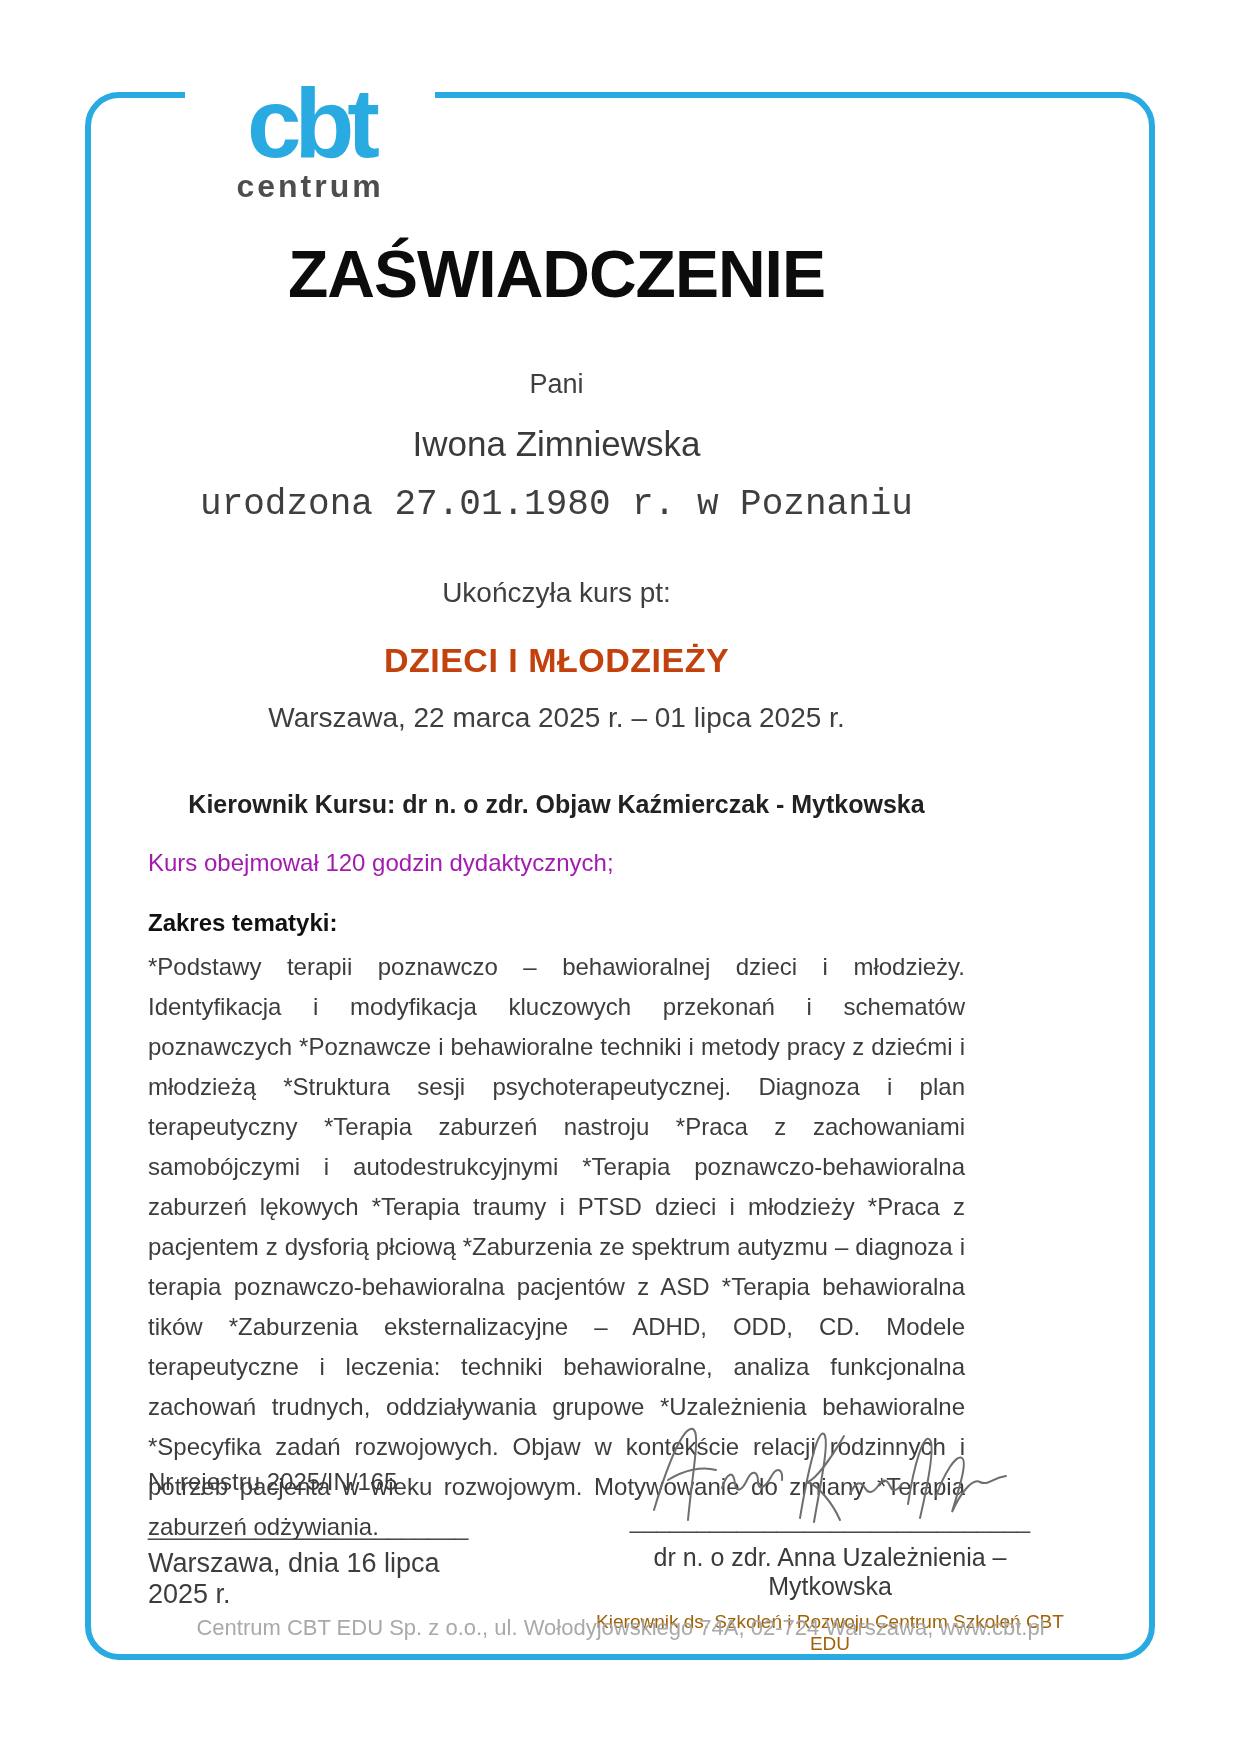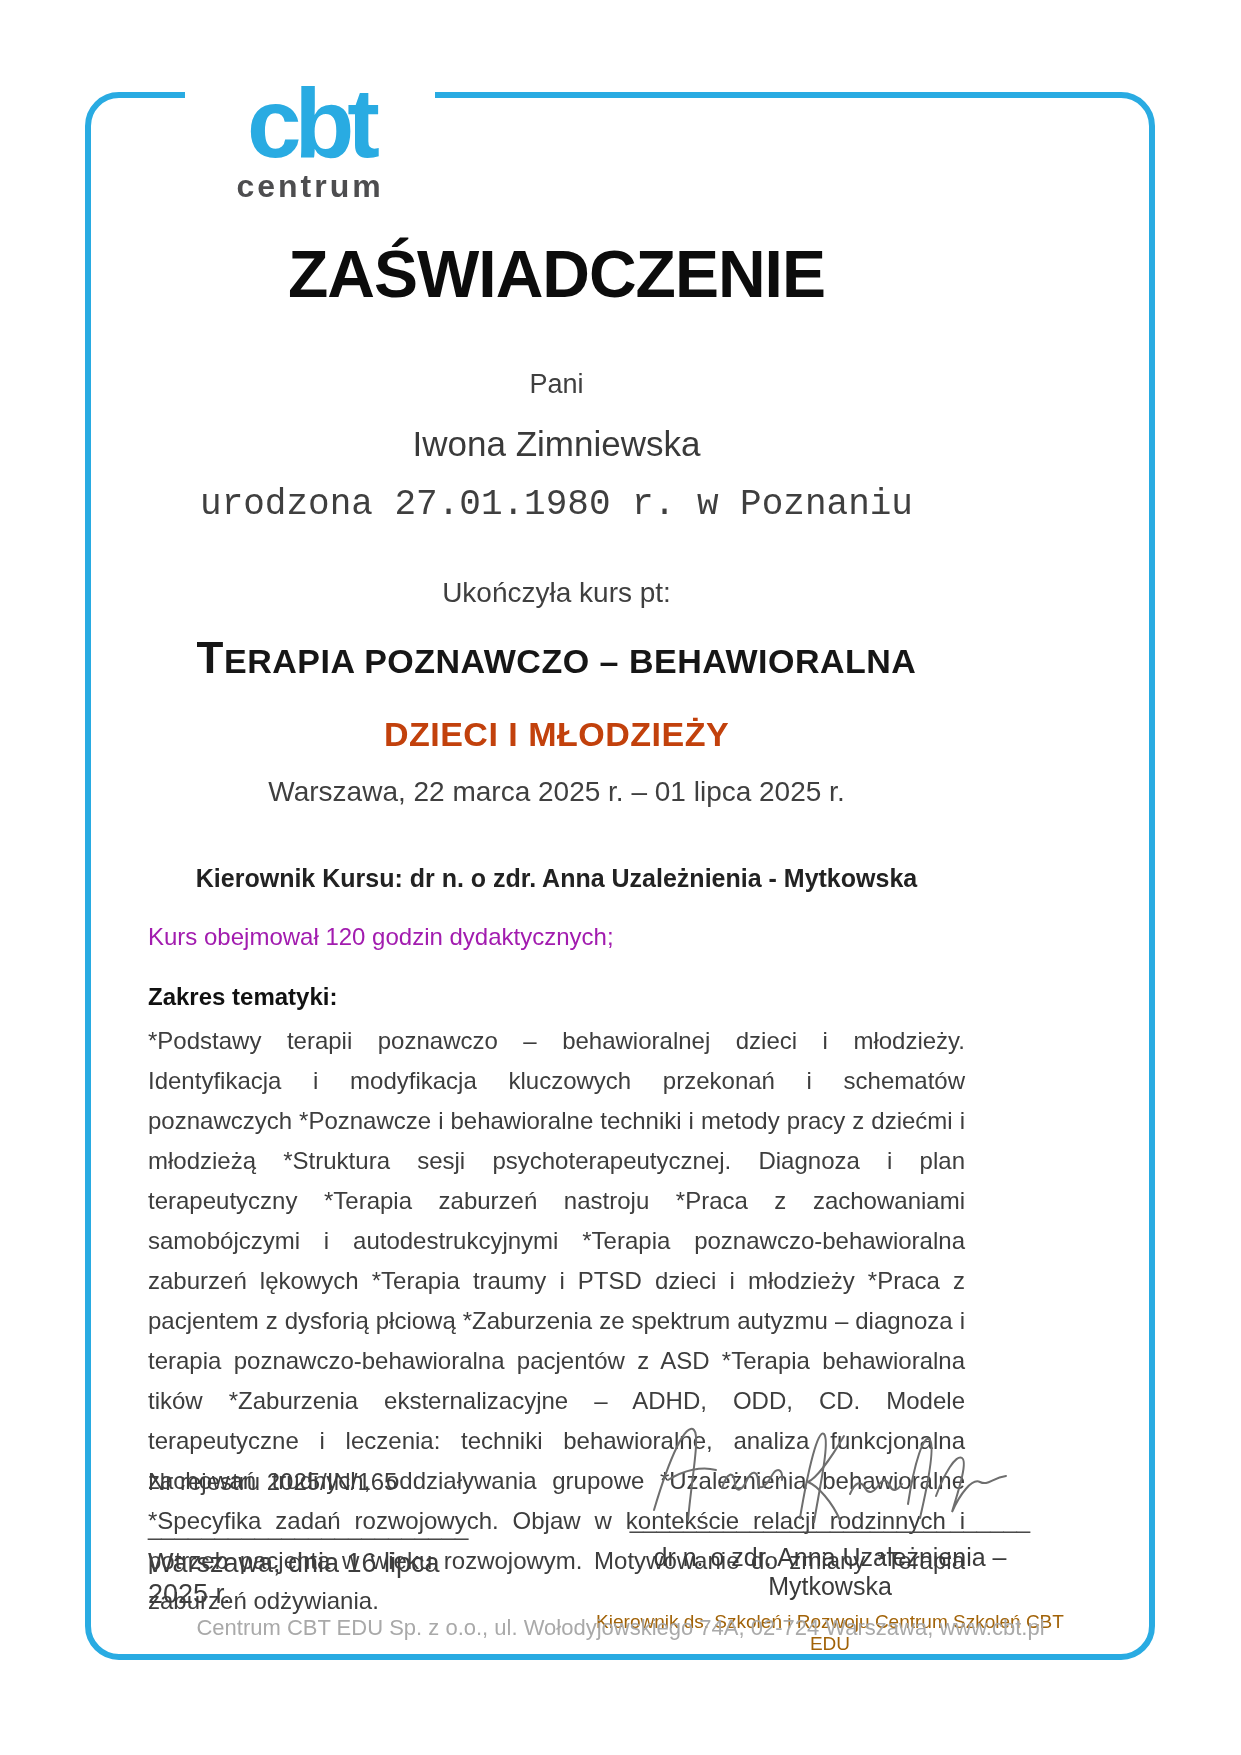--- a/index.html
+++ b/index.html
@@ -133,24 +133,23 @@
     <span class="logo-brand">cbt</span>
     <span class="logo-sub">centrum</span>
   </div>
 
   <div class="content">
     <div class="cert-title">ZAŚWIADCZENIE</div>
     <div class="salutation">Pani</div>
     <div class="recipient">Iwona Zimniewska</div>
     <div class="birth">urodzona 27.01.1980 r. w Poznaniu</div>
     <div class="completion">Ukończyła kurs pt:</div>
-    <div class="course-title"><span class="lead">T</span><span>ERAPIA POZNAWCZO – BEHAWIORALNA</span></div>
     <div class="course-title2">DZIECI I MŁODZIEŻY</div>
     <div class="dates">Warszawa, 22 marca 2025 r. – 01 lipca 2025 r.</div>
-    <div class="director">Kierownik Kursu: dr n. o zdr. Anna Uzależnienia - Mytkowska</div>
+    <div class="director">Kierownik Kursu: dr n. o zdr. Objaw Kaźmierczak - Mytkowska</div>
     <div class="hours">Kurs obejmował 120 godzin dydaktycznych;</div>
     <div class="topics-heading">Zakres tematyki:</div>
     <div class="topics-body">*Podstawy terapii poznawczo – behawioralnej dzieci i młodzieży. Identyfikacja i modyfikacja kluczowych przekonań i schematów poznawczych *Poznawcze i behawioralne techniki i metody pracy z dziećmi i młodzieżą *Struktura sesji psychoterapeutycznej. Diagnoza i plan terapeutyczny *Terapia zaburzeń nastroju *Praca z zachowaniami samobójczymi i autodestrukcyjnymi *Terapia poznawczo-behawioralna zaburzeń lękowych *Terapia traumy i PTSD dzieci i młodzieży *Praca z pacjentem z dysforią płciową *Zaburzenia ze spektrum autyzmu – diagnoza i terapia poznawczo-behawioralna pacjentów z ASD *Terapia behawioralna tików *Zaburzenia eksternalizacyjne – ADHD, ODD, CD. Modele terapeutyczne i leczenia: techniki behawioralne, analiza funkcjonalna zachowań trudnych, oddziaływania grupowe *Uzależnienia behawioralne *Specyfika zadań rozwojowych. Objaw w kontekście relacji rodzinnych i potrzeb pacjenta w wieku rozwojowym. Motywowanie do zmiany *Terapia zaburzeń odżywiania.</div>
   </div>
 
   <div class="registry-block">
     <div>Nr rejestru 2025/IN/165</div>
     <div class="sign-line" style="margin-top:16px;">________________________</div>
     <div class="issue-date">Warszawa, dnia 16 lipca 2025 r.</div>
   </div>

